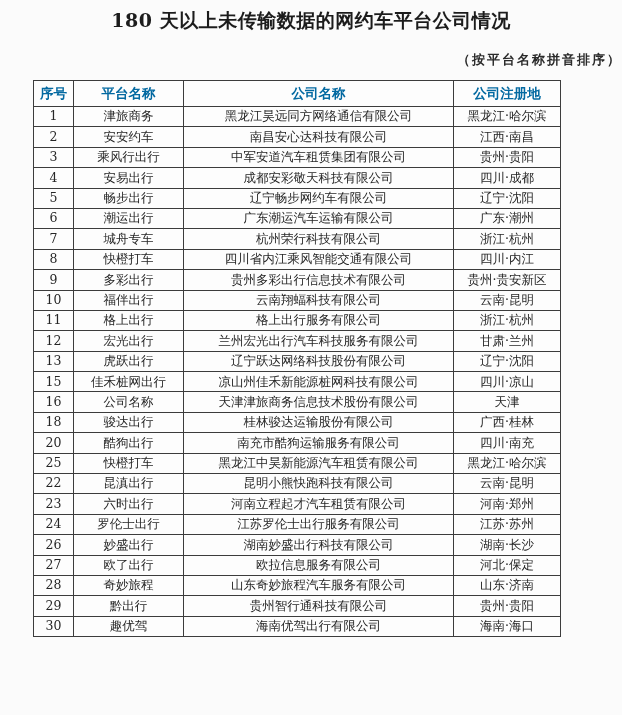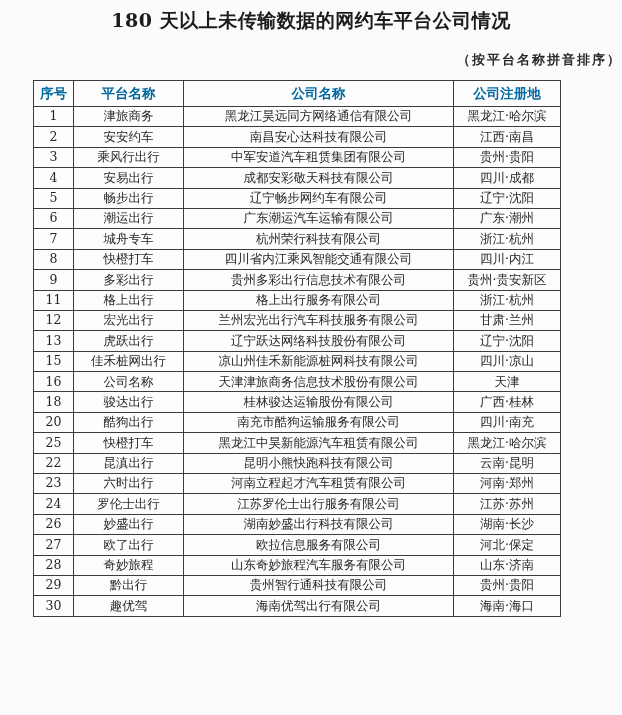--- a/index.html
+++ b/index.html
@@ -147,20 +147,26 @@
     <td>四川·内江</td>
   </tr>
 
   <tr>
     <td>9</td>
     <td>多彩出行</td>
     <td>贵州多彩出行信息技术有限公司</td>
     <td>贵州·贵安新区</td>
   </tr>
 
+  <tr>
+    <td>10</td>
+    <td>福伴出行</td>
+    <td>云南翔蝠科技有限公司</td>
+    <td>云南·昆明</td>
+  </tr>
 
   <tr>
     <td>11</td>
     <td>格上出行</td>
     <td>格上出行服务有限公司</td>
     <td>浙江·杭州</td>
   </tr>
 
   <tr>
     <td>12</td>

